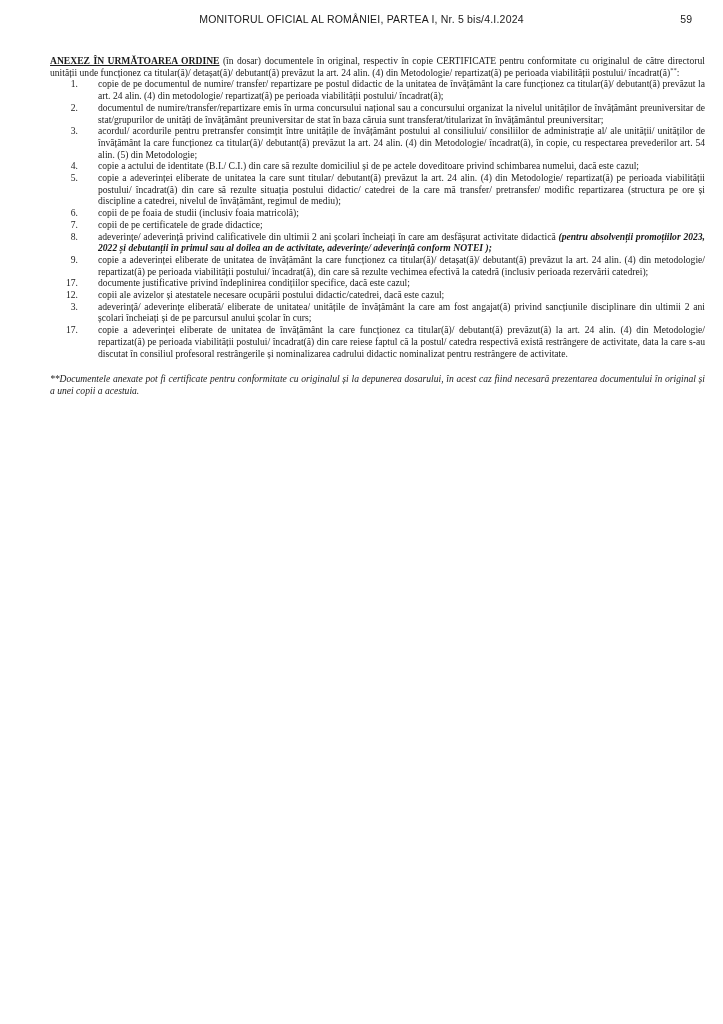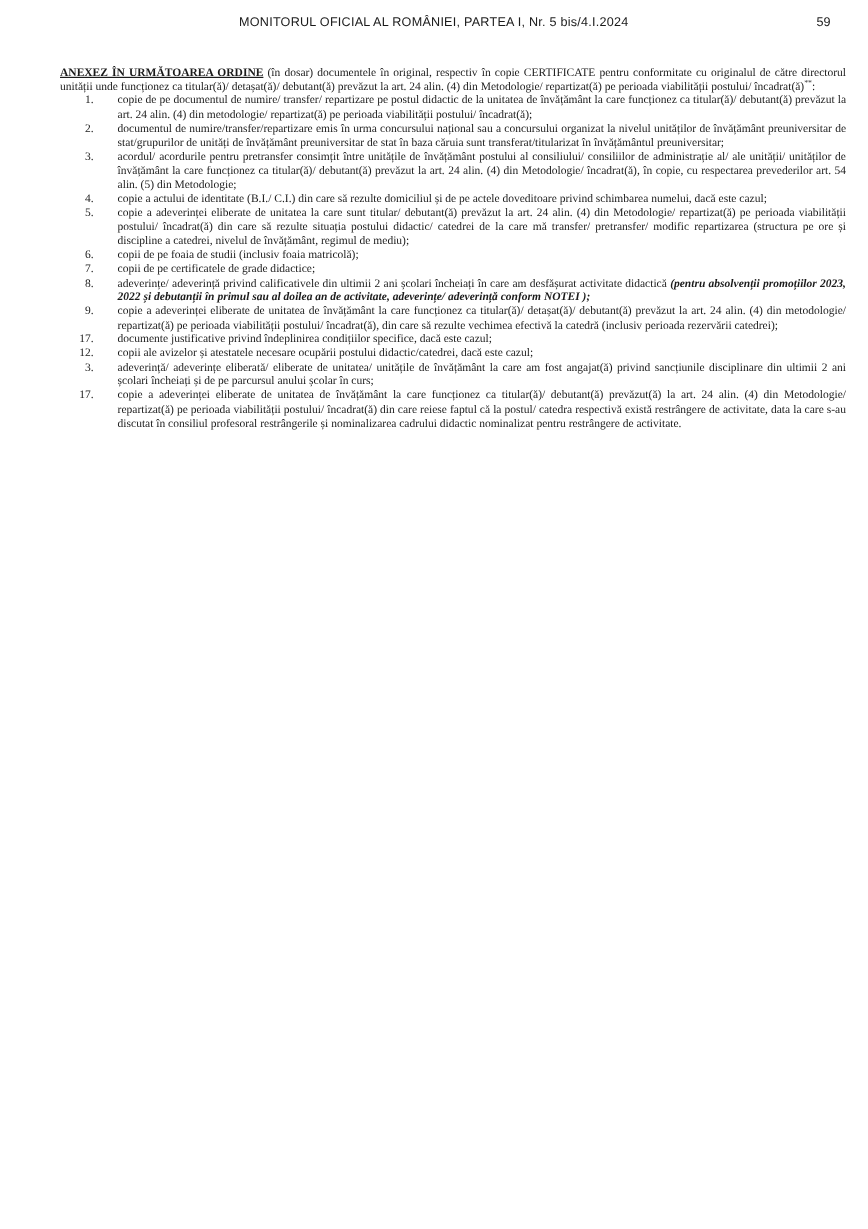--- a/index.html
+++ b/index.html
@@ -105,16 +105,17 @@
       <div class="list-row">
         <span class="list-num">3.</span>
         <span class="list-text">adeverință/ adeverințe eliberată/ eliberate de unitatea/ unitățile de învățământ la care am fost angajat(ă) privind sancțiunile disciplinare din ultimii 2 ani școlari încheiați și de pe parcursul anului școlar în curs;</span>
       </div>
       <div class="list-row">
         <span class="list-num">17.</span>
         <span class="list-text">copie a adeverinței eliberate de unitatea de învățământ la care funcționez ca titular(ă)/ debutant(ă) prevăzut(ă) la art. 24 alin. (4) din Metodologie/ repartizat(ă) pe perioada viabilității postului/ încadrat(ă) din care reiese faptul că la postul/ catedra respectivă există restrângere de activitate, data la care s-au discutat în consiliul profesoral restrângerile și nominalizarea cadrului didactic nominalizat pentru restrângere de activitate.</span>
       </div>
     </div>
 
+    <p class="footnote">**Documentele anexate pot fi certificate pentru conformitate cu originalul și la depunerea dosarului, în acest caz fiind necesară prezentarea documentului în original și a unei copii a acestuia.</p>
 
   </div>
 
 </div>
 
 </body></html>

